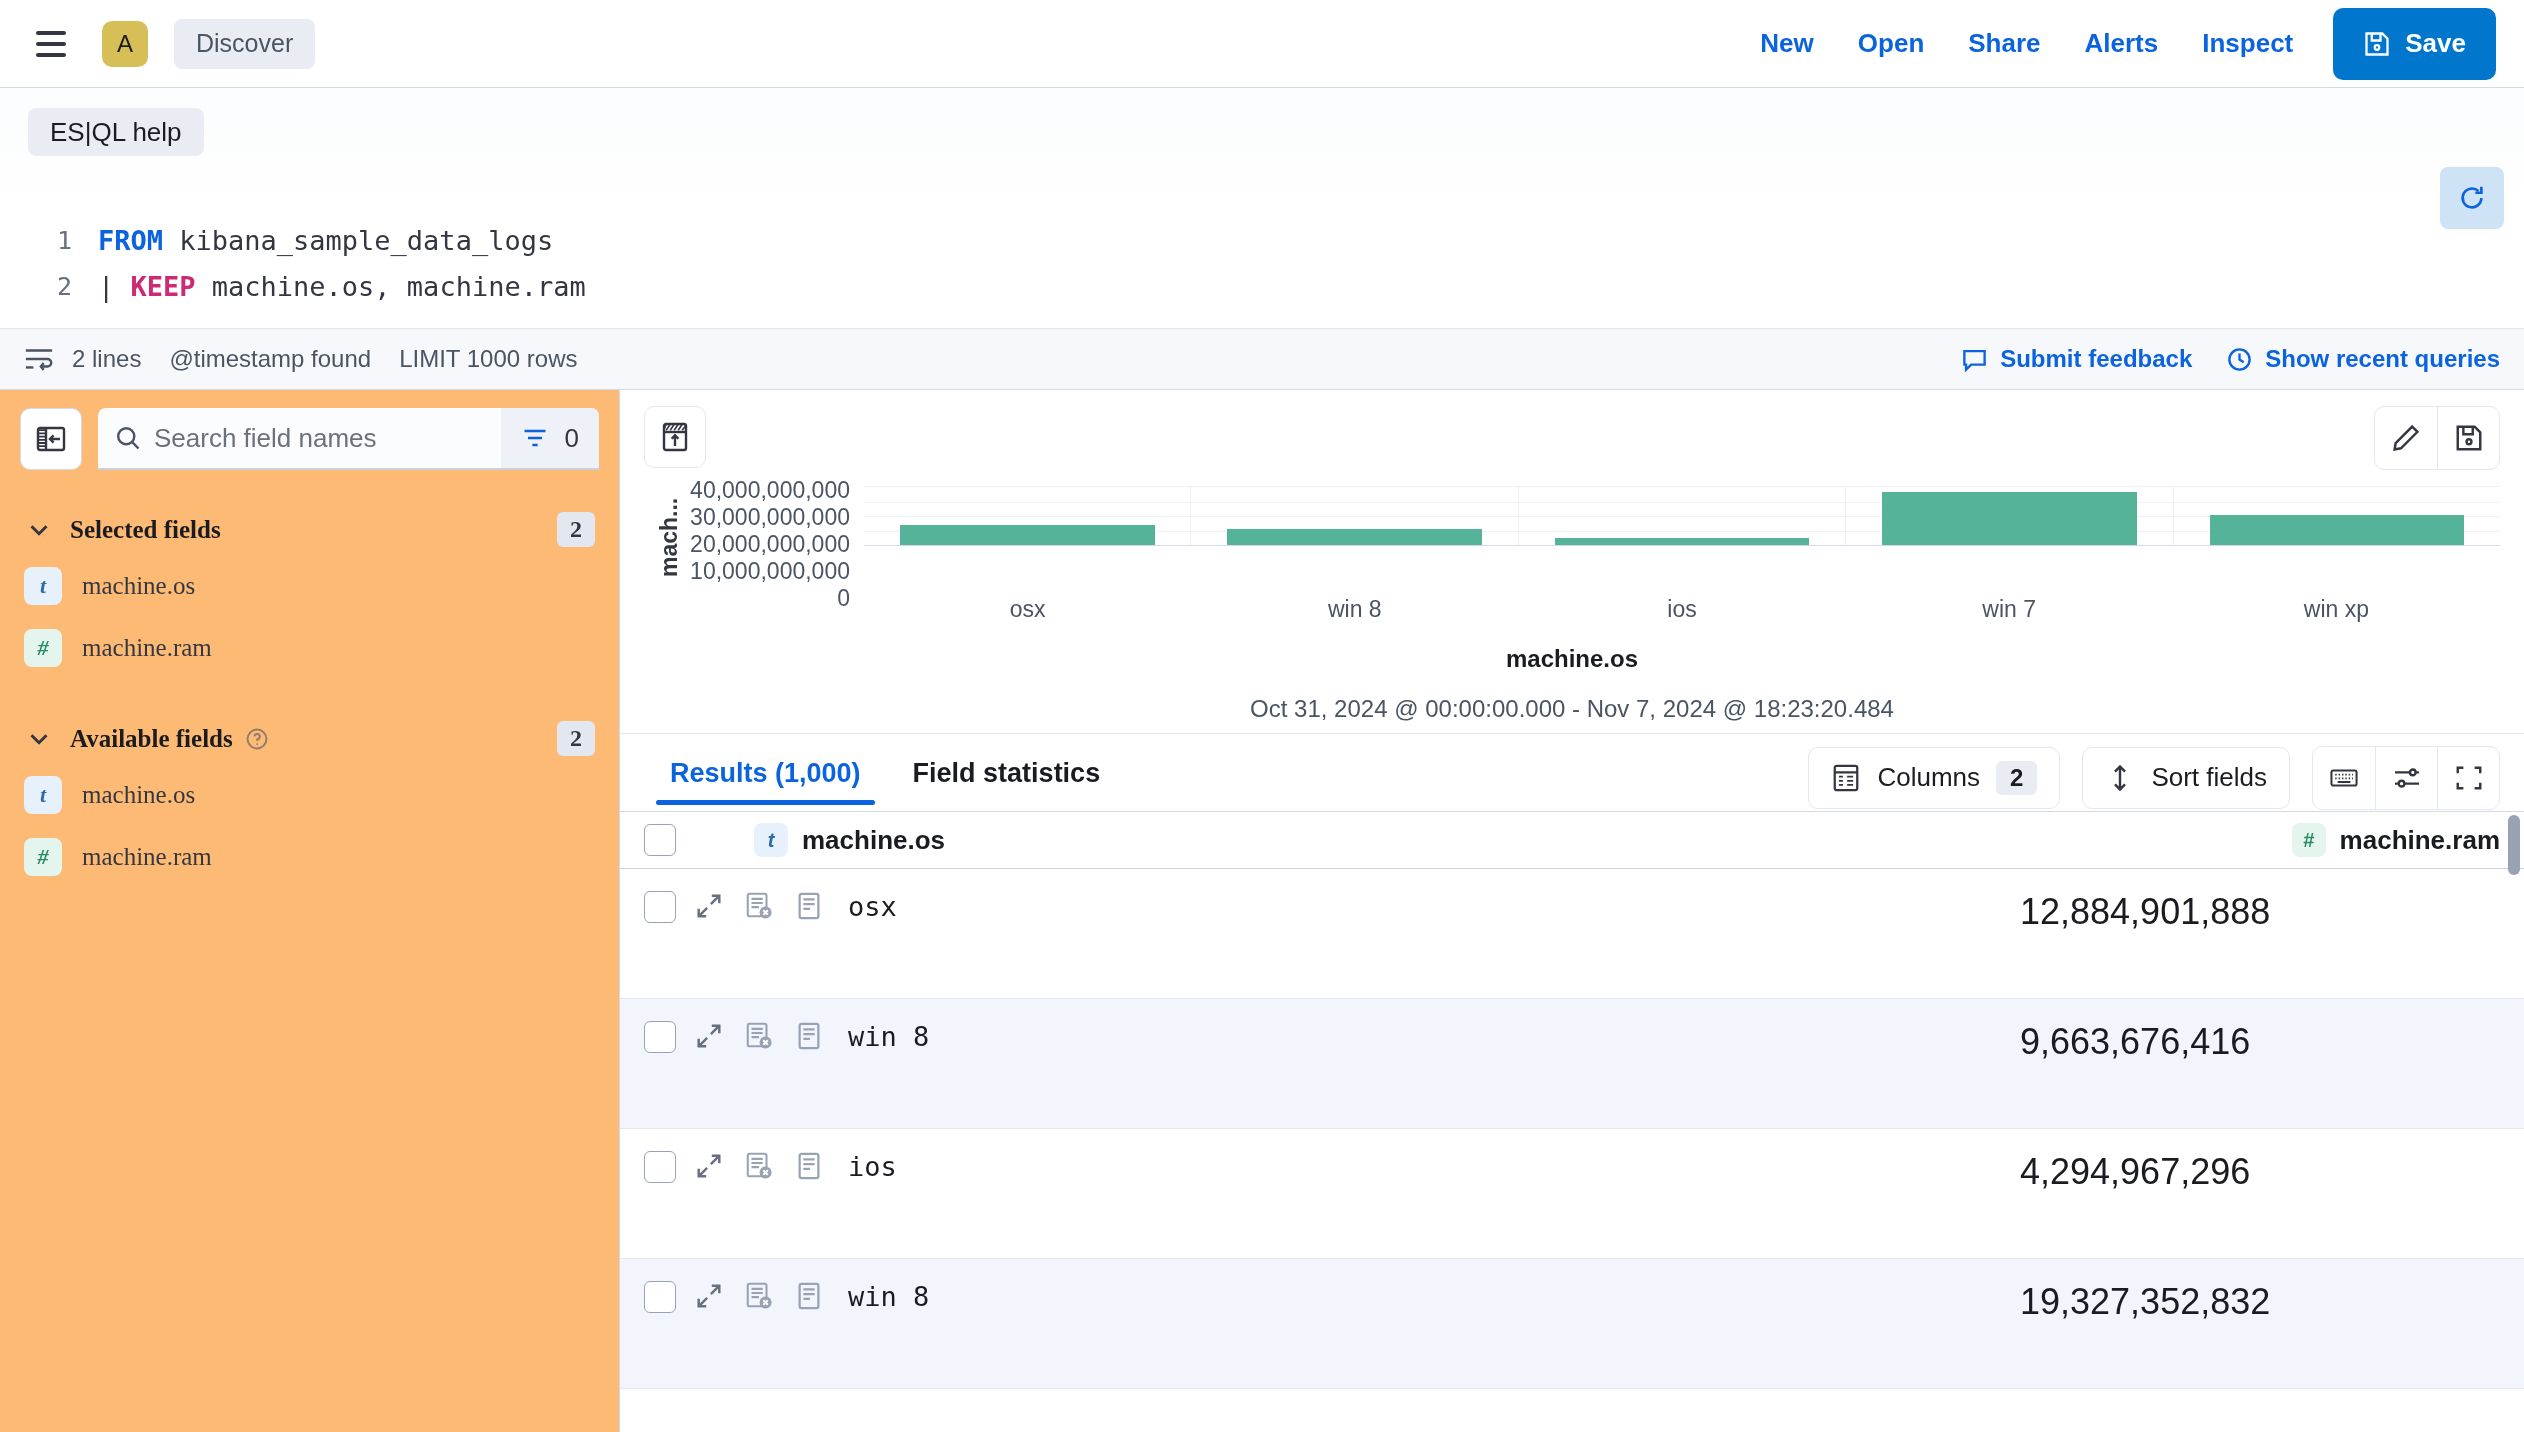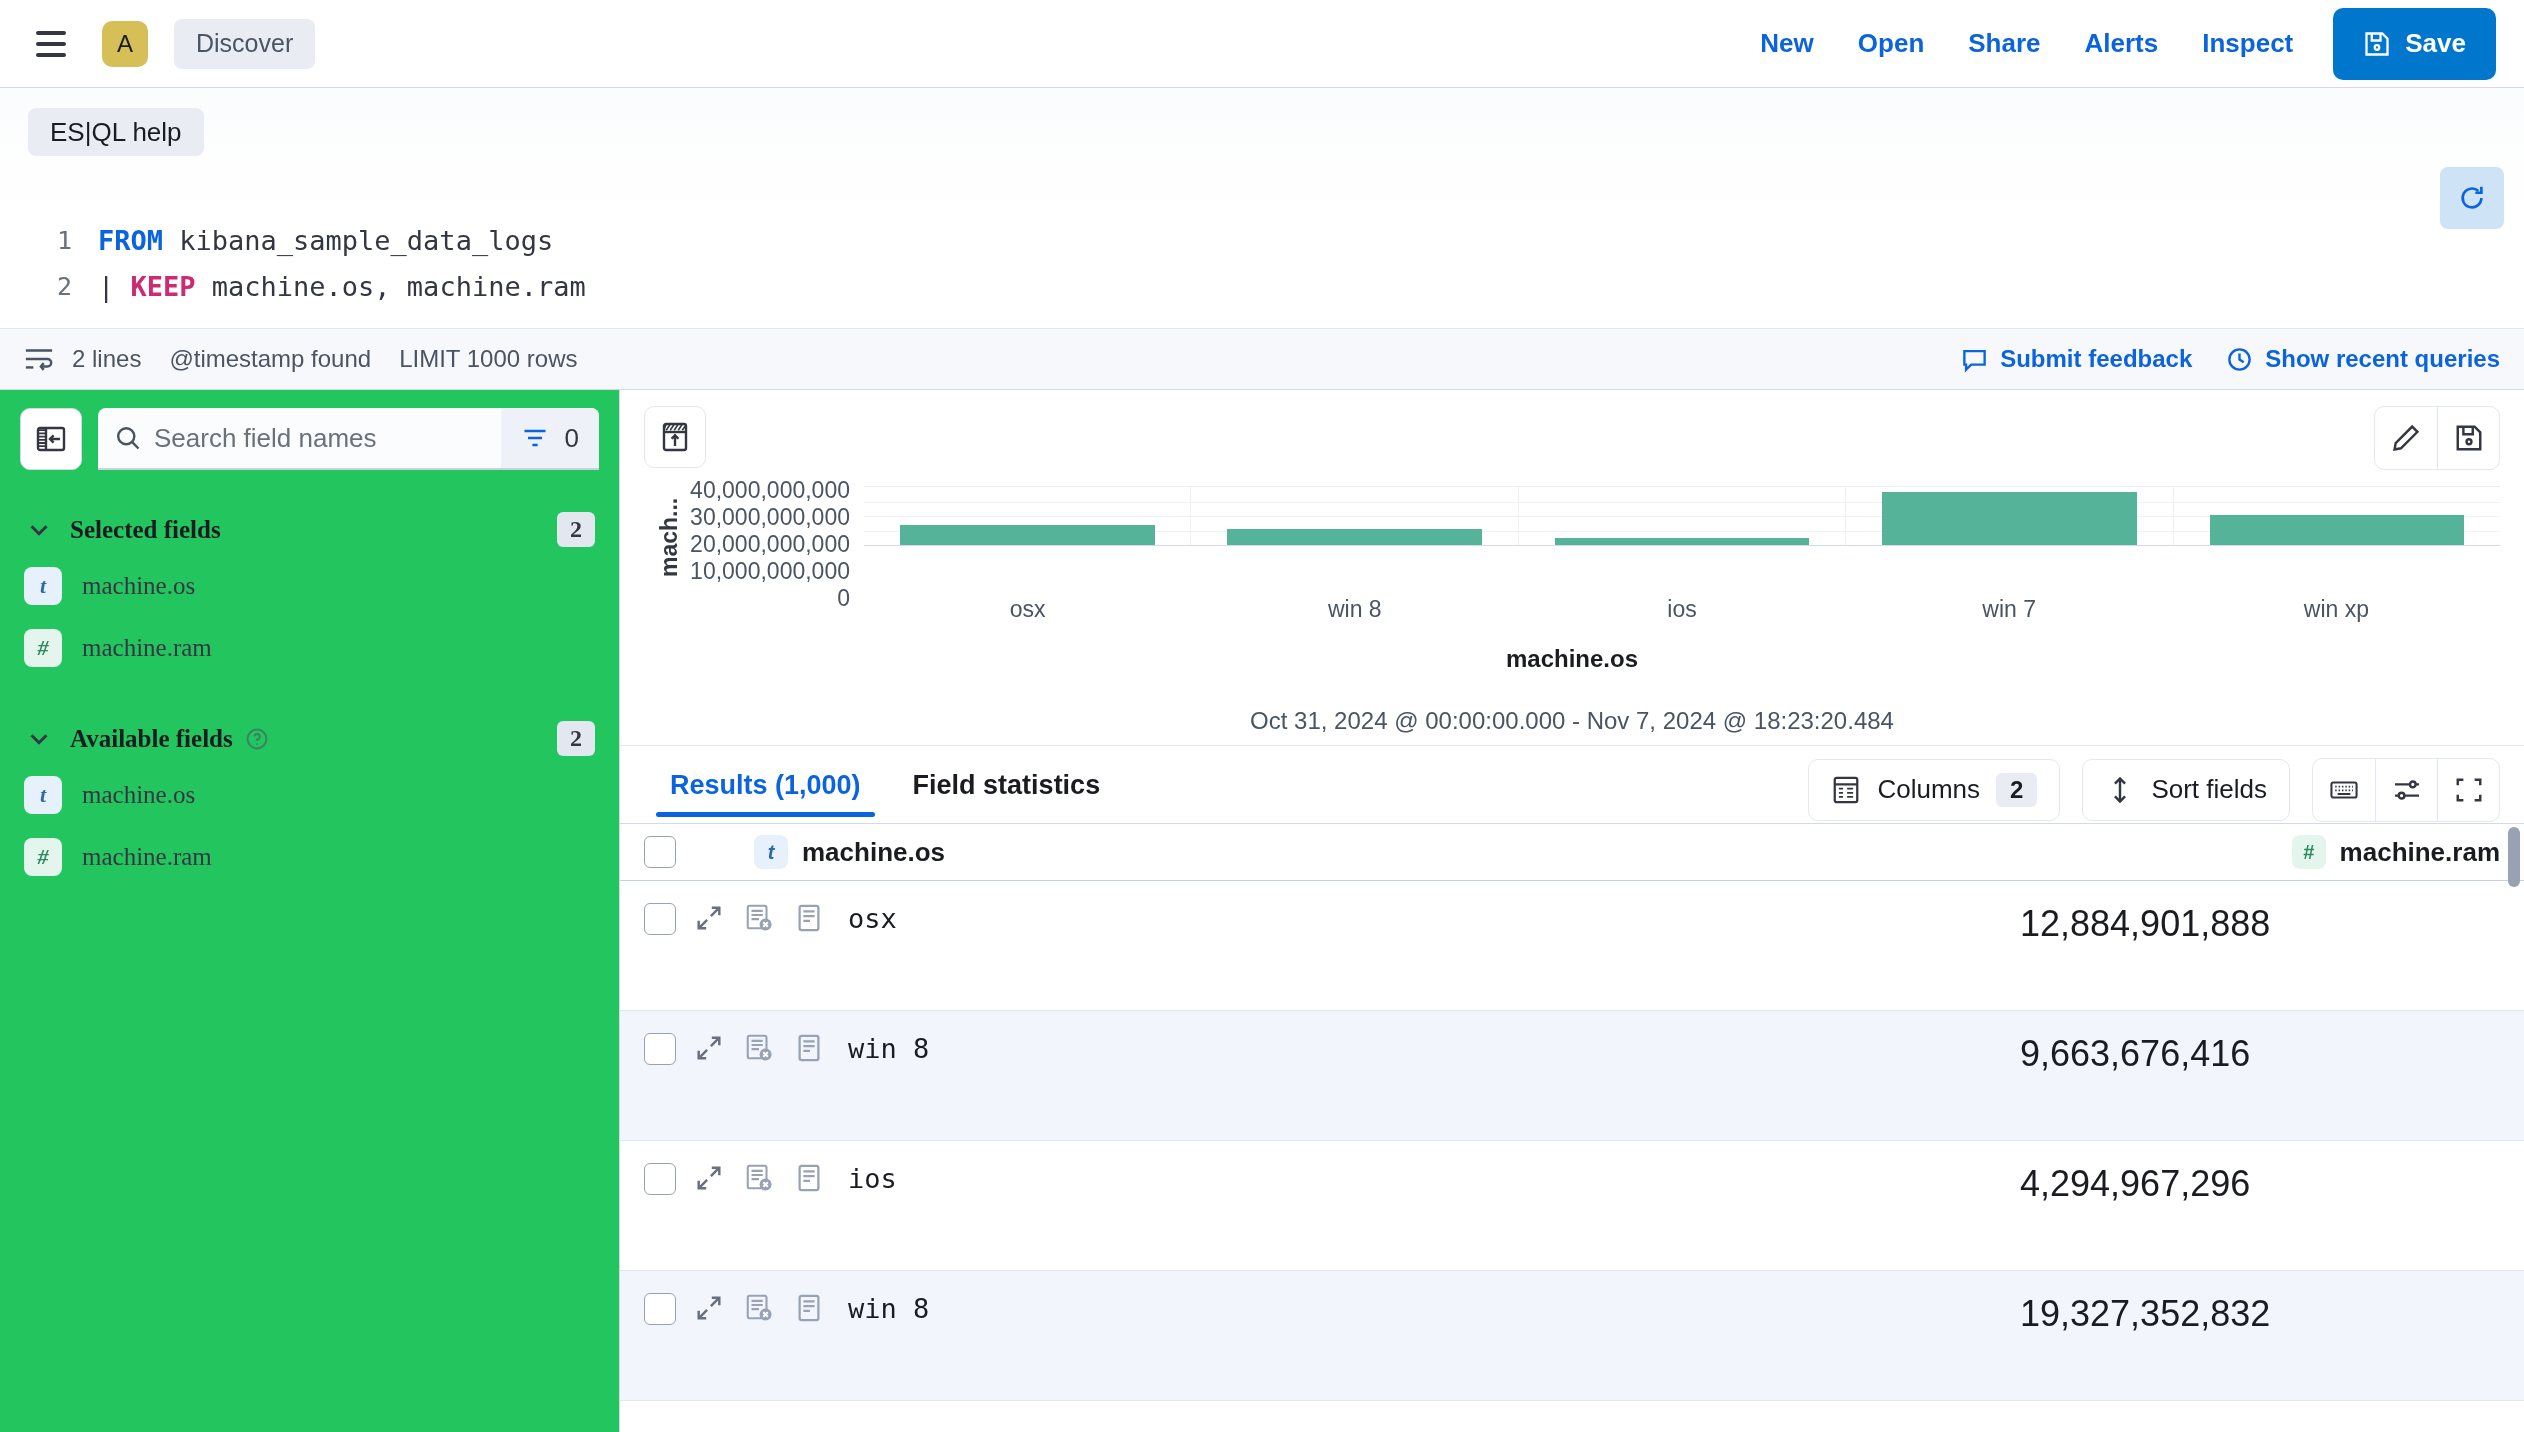--- a/index.html
+++ b/index.html
@@ -114,21 +114,21 @@
   .sb-item { margin-right: 28px; }
   .status-right { margin-left:auto; display:flex; align-items:center; gap:34px; }
   .status-link { display:flex; align-items:center; gap:12px; color:#0b64dd; font-weight:700; font-size:24px; cursor:pointer; }
   .status-link svg { width:27px; height:27px; }
 
   
   .main { display:flex; height: calc(1432px - 88px - 130px - 110px - 62px); }
 
   
   .sidebar {
-    width: 620px; min-width:620px; background:#22c55e;
+    width: 620px; min-width:620px; background:#fdba74;
     border-right:1px solid #d3dae6;
     padding: 18px 20px 0 20px;
   }
   .sb-top { display:flex; align-items:center; gap:16px; }
   .collapse-btn {
     width: 62px; height:62px; border:1px solid #d3dae6; border-radius:10px; background:#fff;
     display:flex; align-items:center; justify-content:center; cursor:pointer;
   }
   .collapse-btn svg { width:32px; height:32px; }
   .search-wrap {
@@ -205,21 +205,21 @@
     min-width: 0;
   }
   .plot-inner { position:absolute; inset:0; display:flex; }
   .gridline-h { position:absolute; left:0; right:0; height:1px; background:#eef1f7; }
   .bar-slot { flex:1; position:relative; display:flex; align-items:flex-end; justify-content:center; }
   .bar-slot + .bar-slot { border-left:1px solid #eef1f7; }
   .bar { width: 78%; background:#54b399; }
   .x-labels { display:flex; margin-top: 14px; margin-left: 220px; }
   .x-label { flex:1; text-align:center; font-size:23px; color:#4b5463; }
   .chart-xtitle { text-align:center; font-size:24px; font-weight:700; color:#1a1c21; margin-top: 22px; }
-  .chart-range { text-align:center; font-size:24px; color:#4b5463; margin-top: 34px; padding-bottom: 10px; }
+  .chart-range { text-align:center; font-size:24px; color:#4b5463; margin-top: 22px; padding-bottom: 10px; }
 
   
   .results { flex:1; display:flex; flex-direction:column; min-height:0; border-top:1px solid #e3e7ef; }
   .results-bar { display:flex; align-items:center; padding: 10px 24px 0 24px; position:relative; }
   .tabs { display:flex; gap: 0; }
   .tab {
     padding: 14px 26px 22px 26px; font-size:27px; font-weight:700; color:#1a1c21; cursor:pointer;
     position:relative;
   }
   .tab.active { color:#0b64dd;text-align:center; }

